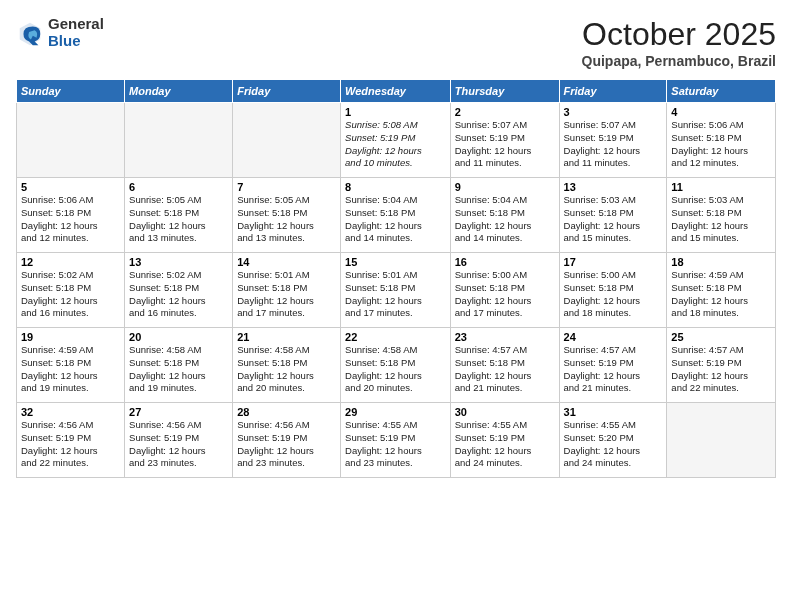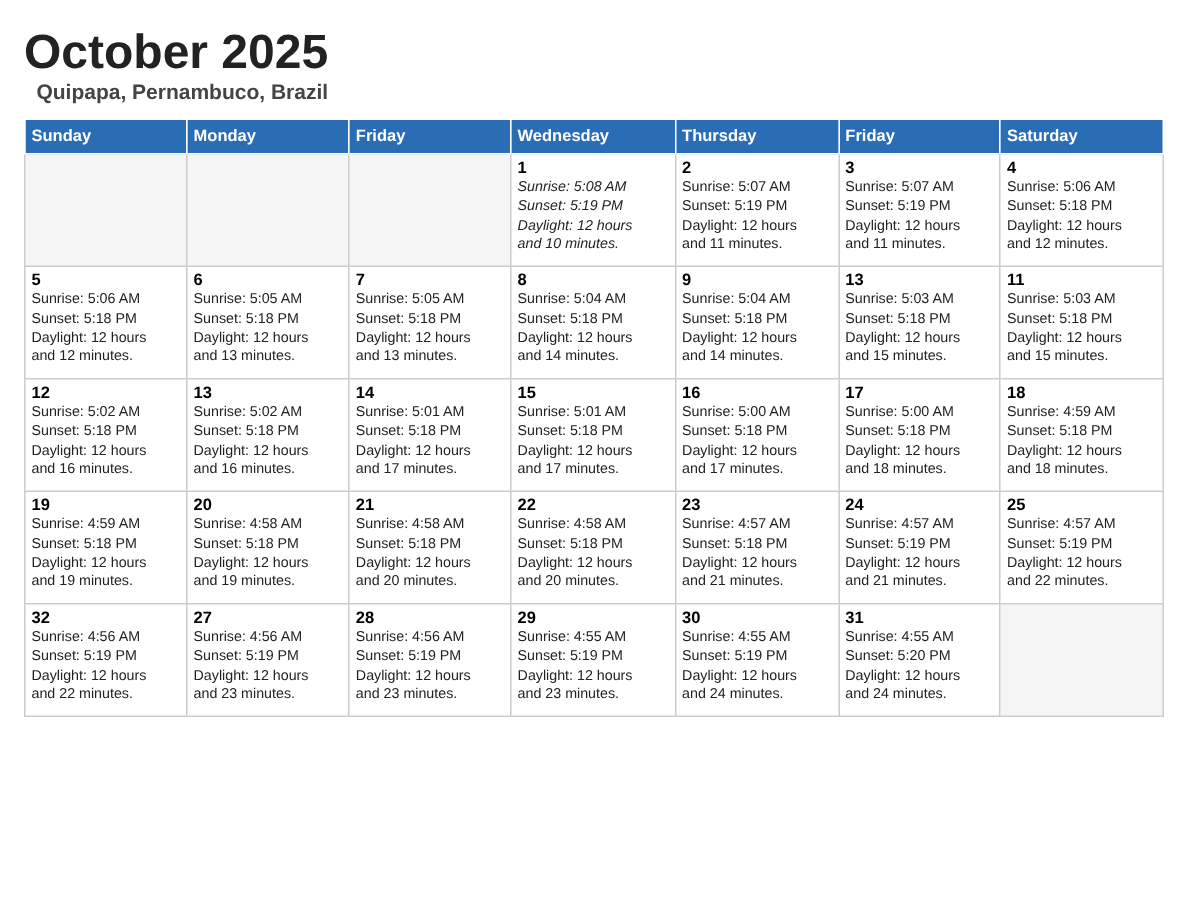--- a/index.html
+++ b/index.html
@@ -44,41 +44,42 @@
     .logo-icon {
       width: 28px;
       height: 28px;
       margin-right: 4px;
     }
     .title-block {
       text-align: right;
     }
     .cal-title {
       font-size: 32px;
-      font-weight: bold;
+      font-weight: normal;
       color: #222;
     }
     .cal-subtitle {
       font-size: 14px;
       color: #444;
       font-weight: bold;
     }
     .calendar {
       width: 100%;
       border-collapse: collapse;
       font-size: 10.5px;
     }
     .calendar th {
       background: #2a6db5;
       color: #fff;
       padding: 5px 4px;
       text-align: left;
       font-size: 11px;
       font-weight: bold;
       border: 1px solid #fff;
+      font-style: italic;
     }
     .calendar td {
       border: 1px solid #ccc;
       vertical-align: top;
       padding: 3px 4px;
       width: 113px;
       min-height: 70px;
       height: 70px;
       background: #fff;
     }
@@ -97,20 +98,31 @@
     }
     tr.week-row td {
       height: 75px;
     }
   </style>
 </head>
 <body>
 
 <div class="page">
   <div class="header">
+    <div class="logo">
+      <svg class="logo-icon" viewBox="0 0 30 30">
+        <polygon points="15,4 26,10 26,22 15,28 4,22 4,10" fill="#1a5fa8" opacity="0.15"></polygon>
+        <path d="M18,8 Q26,8 26,16 Q26,22 20,24 L24,28 L18,28 L14,24 Q8,22 8,16 Q8,8 18,8Z" fill="#1a5fa8"></path>
+        <path d="M20,12 Q24,14 22,20 L18,18 L16,22 Q12,20 14,14Z" fill="#5aaddd"></path>
+      </svg>
+      <div class="logo-text">
+        <span class="logo-general">General</span>
+        <span class="logo-blue">Blue</span>
+      </div>
+    </div>
     <div class="title-block">
       <div class="cal-title">October 2025</div>
       <div class="cal-subtitle">Quipapa, Pernambuco, Brazil</div>
     </div>
   </div>
 
   <table class="calendar">
     <thead>
       <tr>
       <th>Sunday</th>

